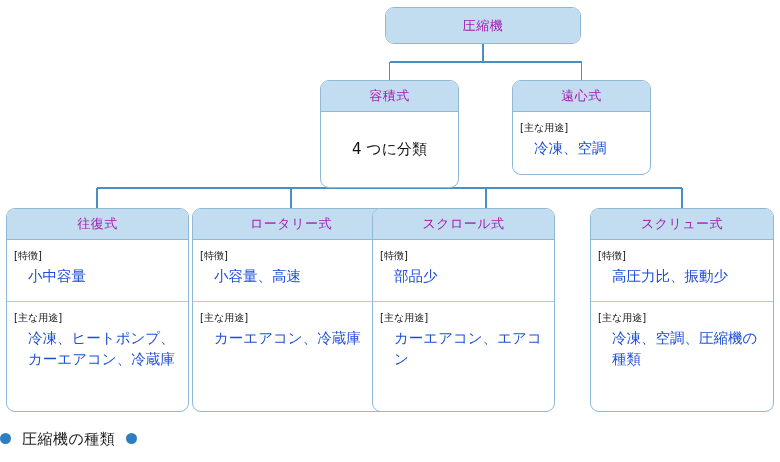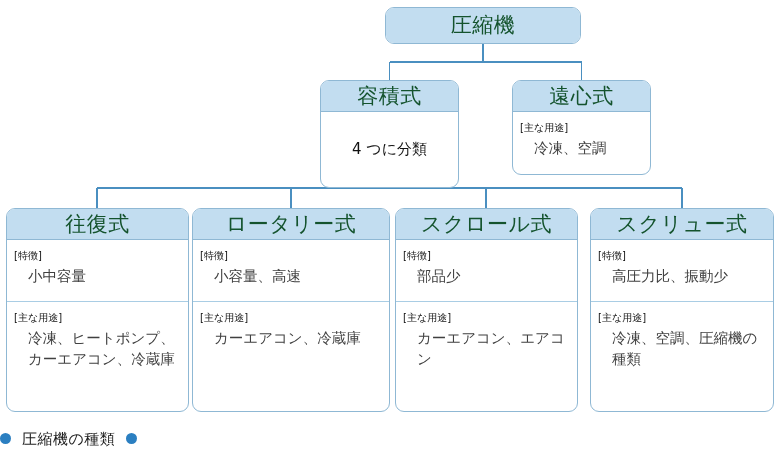--- a/index.html
+++ b/index.html
@@ -35,23 +35,23 @@
     box-sizing: border-box;
     border: 1.3px solid #8fb8d4;
     border-radius: 9px;
     background: #ffffff;
     overflow: hidden;
   }
   .node-title {
     box-sizing: border-box;
     width: 100%;
     background: #c2ddf0;
-    color: #14532d;
+    color: #a21caf;
     text-align: center;
-    font-size: 21px;
+    font-size: 13px;
     line-height: 30px;
     height: 31px;
     letter-spacing: 0.5px;
     border-bottom: 1.3px solid #8fb8d4;
     white-space: nowrap;
   }
   
   .node.solo .node-title {
     border-bottom: none;
     height: 100%;
@@ -71,39 +71,39 @@
   }
   .sec-label {
     font-size: 10px;
     line-height: 20px;
     color: #111111;
     white-space: nowrap;
   }
   .sec-value {
     font-size: 14.5px;
     line-height: 21px;
-    color: #404040;
+    color: #1d4ed8;
     padding-left: 14px;
   }
   .center-note {
     font-size: 15px;
     line-height: 21px;
     color: #111111;
     text-align: center;
     padding-top: 27px;
   }
 
   
   #node-root      { left: 385px; top: 7px;   width: 196px; height: 37px; }
   #node-positive  { left: 320px; top: 80px;  width: 139px; height: 108px; }
   #node-centrif   { left: 512px; top: 80px;  width: 139px; height: 95px; }
 
   #node-recip     { left: 6px;   top: 208px; width: 183px; height: 204px; }
   #node-rotary    { left: 192px; top: 208px; width: 198px; height: 204px; }
-  #node-scroll    { left: 395px; top: 208px; width: 183px; height: 204px; }
+  #node-scroll    { left: 372px; top: 208px; width: 183px; height: 204px; }
   #node-screw     { left: 590px; top: 208px; width: 184px; height: 204px; }
 
   
   .leaf .section-feature { height: 61px; }
 
   
   #caption {
     position: absolute;
     left: 0;
     top: 430px;

